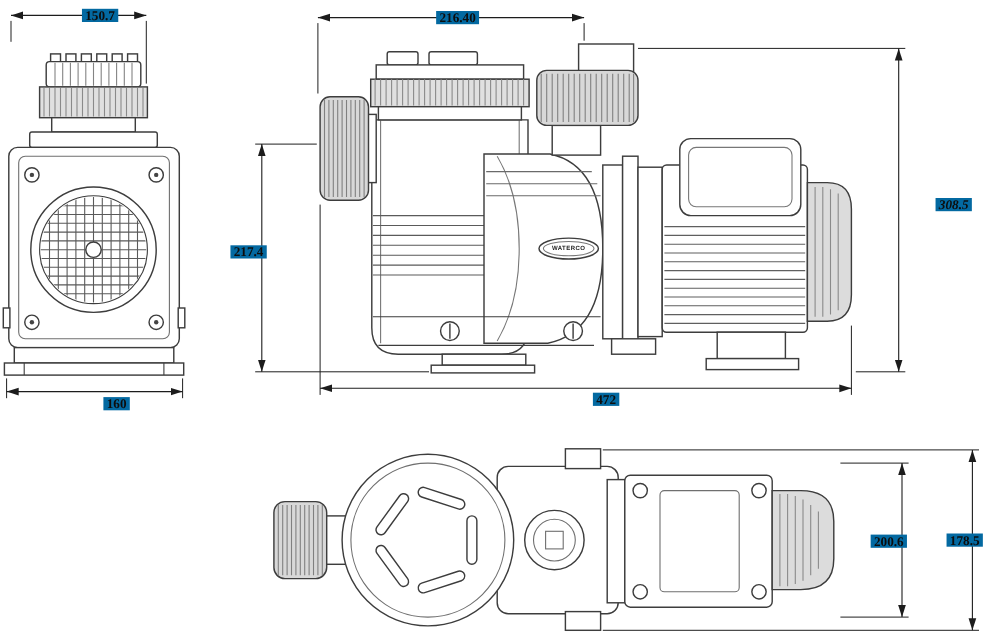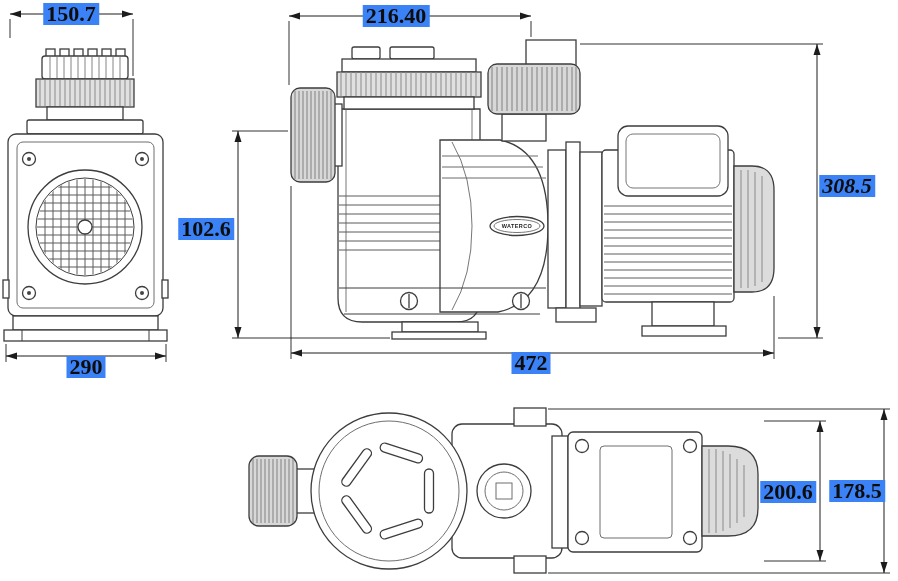--- a/index.html
+++ b/index.html
@@ -9,27 +9,28 @@
     width: 898px;
     height: 581px;
     background: #fff;
     font-family: "Liberation Serif", serif;
     overflow: hidden;
   }
   .canvas svg { position: absolute; left: 0; top: 0; display: block; }
   .dim-label {
     position: absolute;
     transform: translate(-50%, -50%);
-    background: #3b82f6;
+    background: #0369a1;
     padding: 0 3px;
-    font-size: 22px;
+    font-size: 12px;
     font-weight: 700;
     color: #0d0d0d;
     white-space: nowrap;
     line-height: 1;
+    margin-left: 20px;
   }
   .badge-label {
     position: absolute;
     transform: translate(-50%, -50%);
     font-size: 5.5px;
     font-weight: 700;
     letter-spacing: 0.4px;
     color: #222;
     font-family: "Liberation Sans", sans-serif;
     white-space: nowrap;
@@ -237,23 +238,23 @@
     <line x1="764" y1="421" x2="826" y2="421" stroke-width="0.9"></line>
     <line x1="764" y1="561" x2="826" y2="561" stroke-width="0.9"></line>
 
     <line x1="884" y1="409" x2="884" y2="573" marker-start="url(#arr)" marker-end="url(#arr)"></line>
     <line x1="548" y1="409" x2="890" y2="409" stroke-width="0.9"></line>
     <line x1="548" y1="573" x2="890" y2="573" stroke-width="0.9"></line>
   </g>
 </svg>
 
 <div class="dim-label" style="left:71px; top:14px;">150.7</div>
-<div class="dim-label" style="left:86px; top:367px;">290</div>
+<div class="dim-label" style="left:86px; top:367px;">160</div>
 <div class="dim-label" style="left:396px; top:16px;">216.40</div>
-<div class="dim-label" style="left:206px; top:229px;">102.6</div>
+<div class="dim-label" style="left:206px; top:229px;">217.4</div>
 <div class="dim-label" style="left:847px; top:186px;font-style:italic;">308.5</div>
 <div class="dim-label" style="left:531px; top:363px;">472</div>
 <div class="dim-label" style="left:788px; top:492px;">200.6</div>
 <div class="dim-label" style="left:857px; top:491px;">178.5</div>
 
 <div class="badge-label" style="left:517px; top:226px;">WATERCO</div>
 
 </div>
 
 </body></html>

